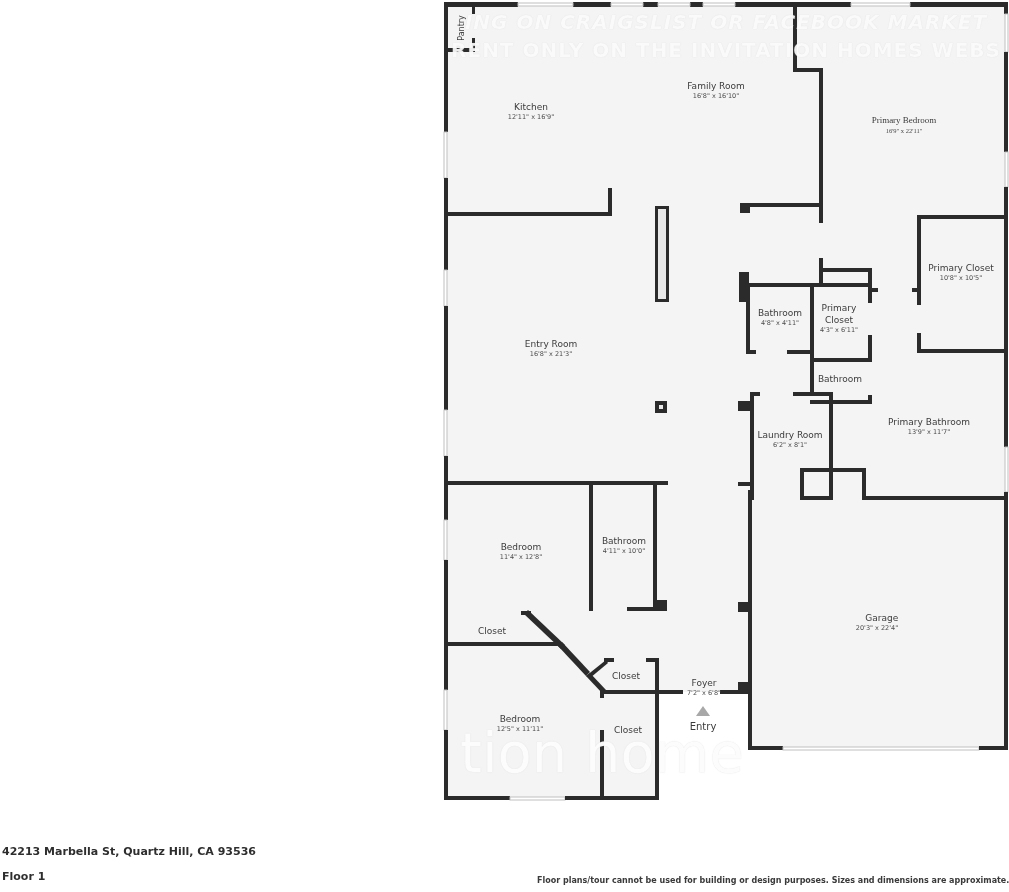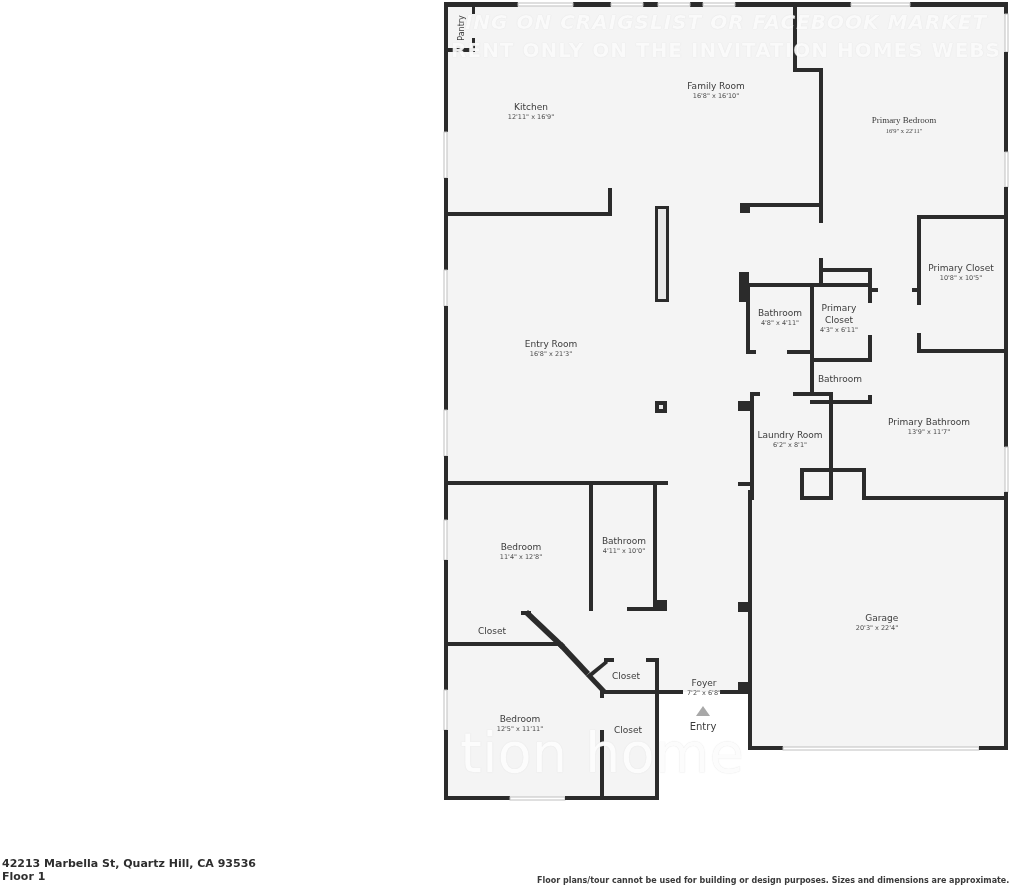--- a/index.html
+++ b/index.html
@@ -18,21 +18,21 @@
     .watermark { position: absolute; left: 446px; width: 560px; text-align: center; white-space: nowrap;
                  font-size: 20px; font-weight: bold; color: rgba(255,255,255,0.85);
                  letter-spacing: 1px; overflow: hidden; text-shadow: 0 0 1px rgba(200,200,200,0.6); }
     .wm-logo { position: absolute; left: 460px; top: 720px; font-size: 56px; color: rgba(255,255,255,0.9);
                text-shadow: 0 0 1px rgba(210,210,210,0.8); white-space: nowrap; text-align: center; }
     .entry-arrow { position: absolute; left: 696px; top: 706px; width: 0; height: 0;
                    border-left: 7px solid transparent; border-right: 7px solid transparent;
                    border-bottom: 10px solid #a8a8a8; }
     .entry-label { position: absolute; left: 703px; top: 721px; transform: translateX(-50%);
                    font-size: 10px; color: #3b3b3b; }
-    .footer-address { position: absolute; left: 2px; top: 845px; font-size: 11px; font-weight: bold; color: #2e2e2e; margin-top: 12px; }
+    .footer-address { position: absolute; left: 2px; top: 845px; font-size: 11px; font-weight: bold; color: #2e2e2e; }
     .footer-floor { position: absolute; left: 2px; top: 870px; font-size: 11px; font-weight: bold; color: #2e2e2e; }
     .footer-disclaimer { position: absolute; left: 494px; top: 876px; font-size: 8px; font-weight: bold; color: #3a3a3a; white-space: nowrap; padding-left: 43px; }
   </style>
 </head>
 <body>
 
 <svg id="plan" width="1009" height="892" viewBox="0 0 1009 892">
 
   <g>
     <rect class="room-fill" x="446" y="5" width="560" height="480"></rect>

